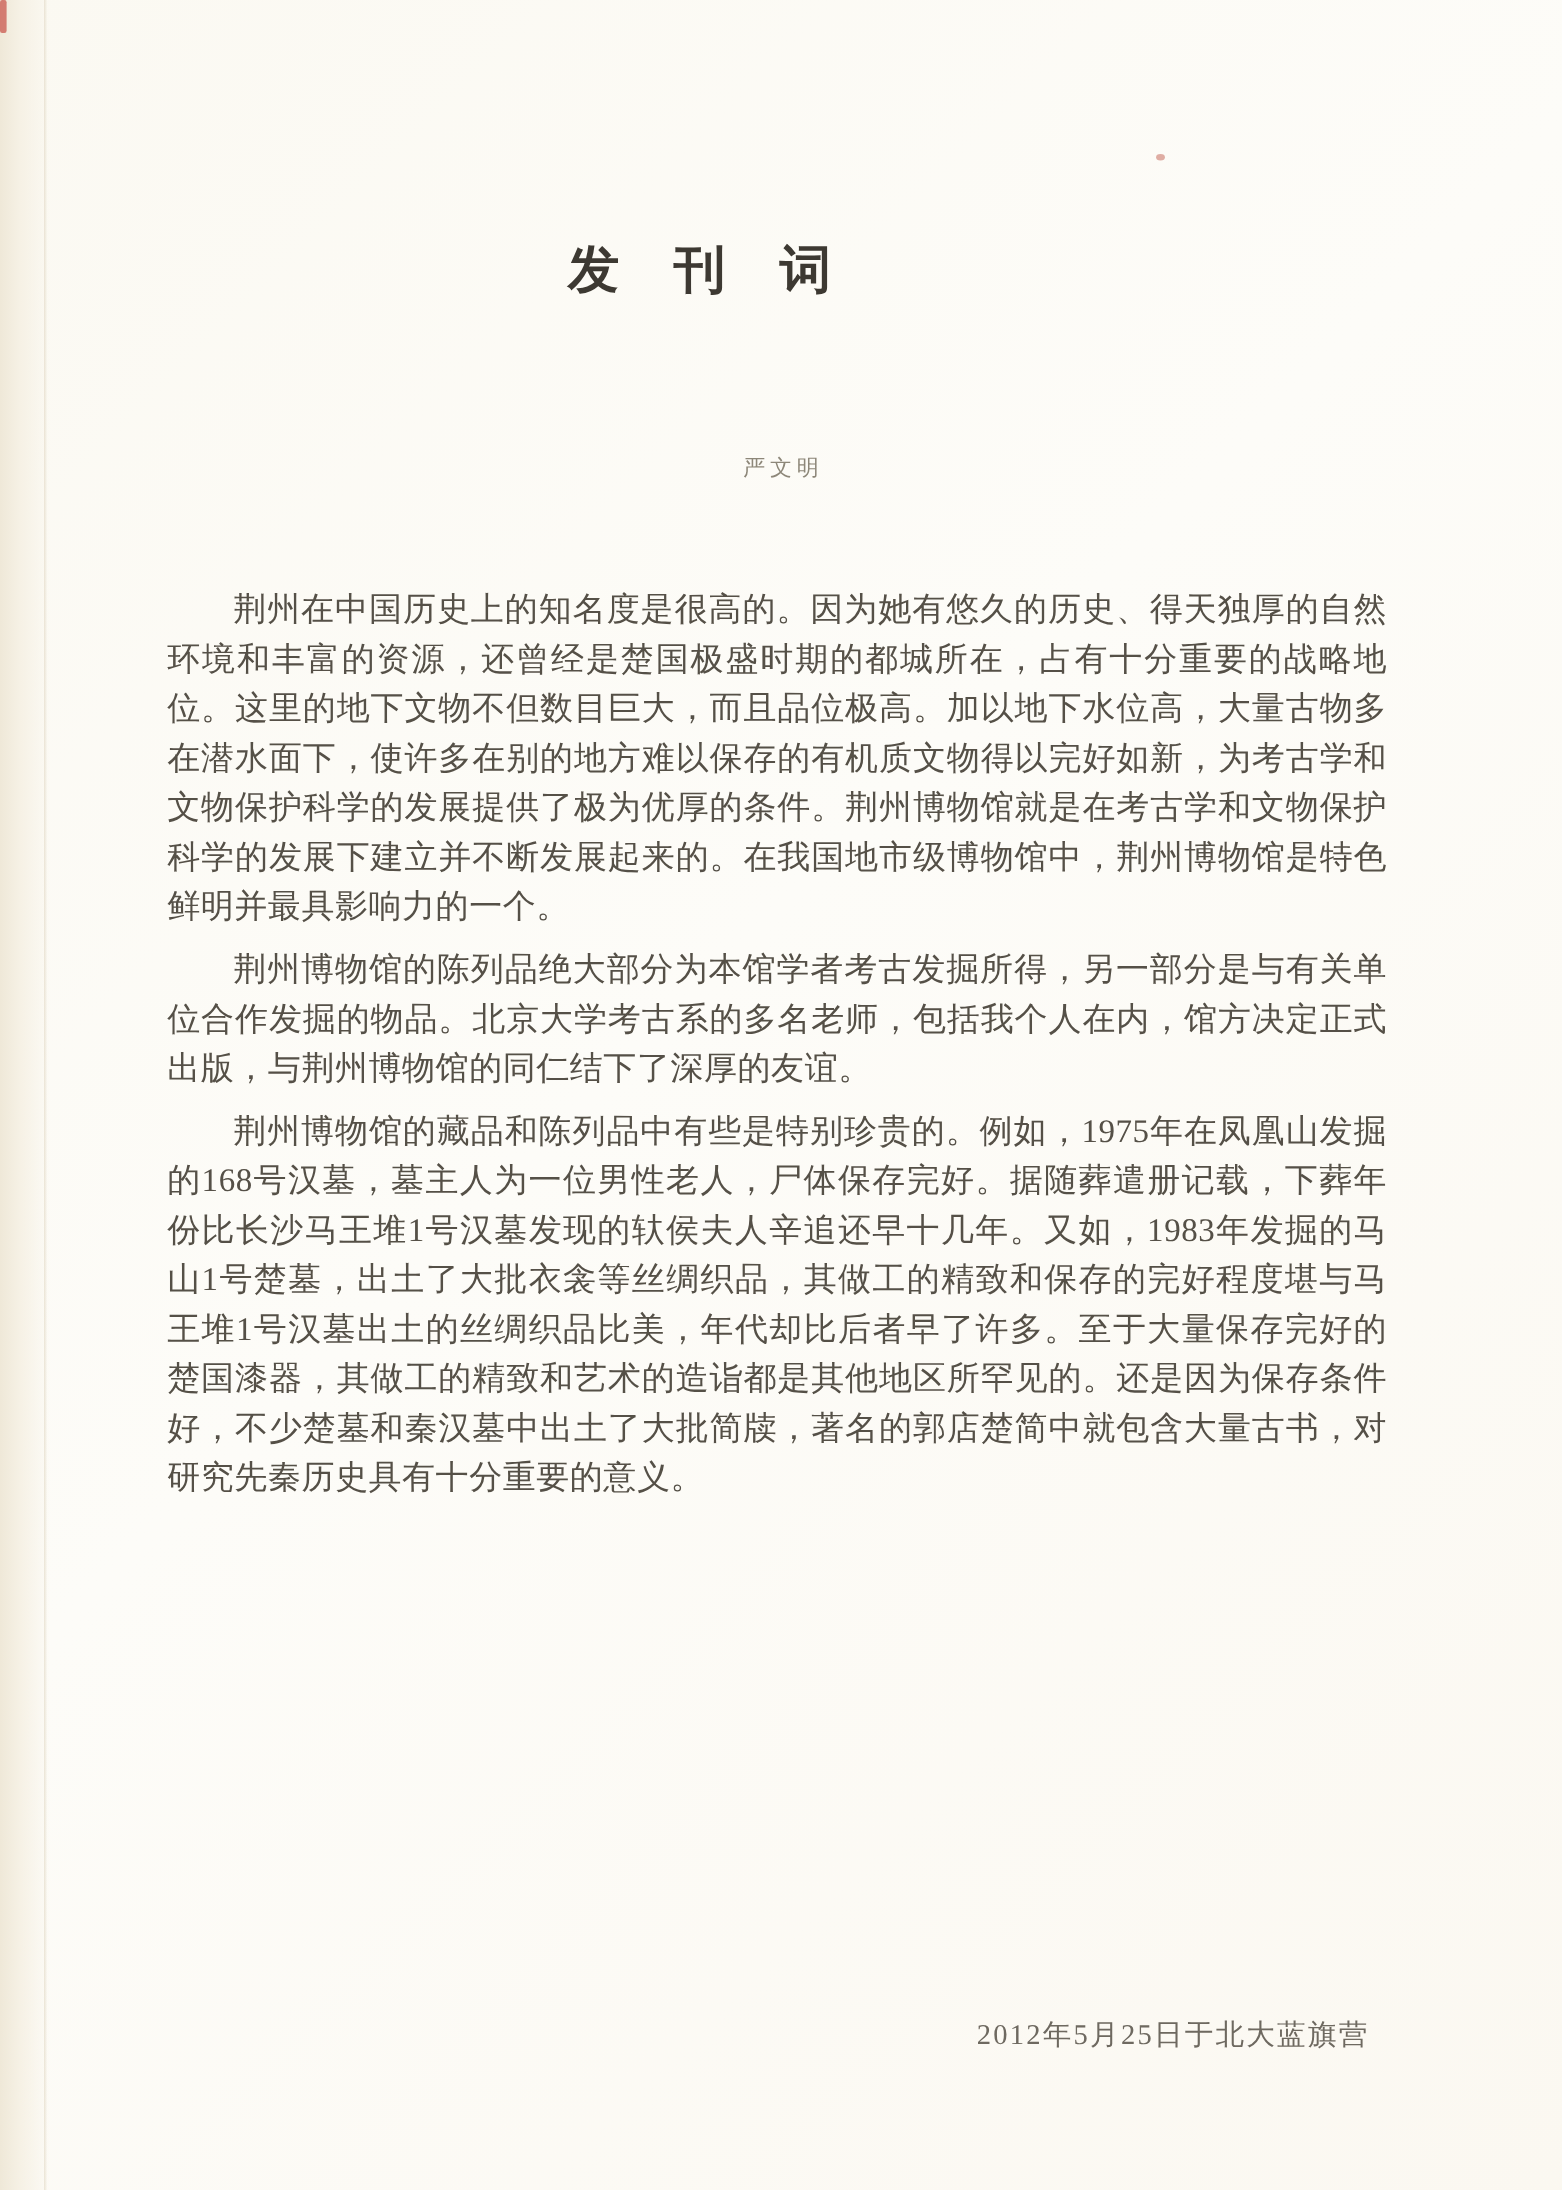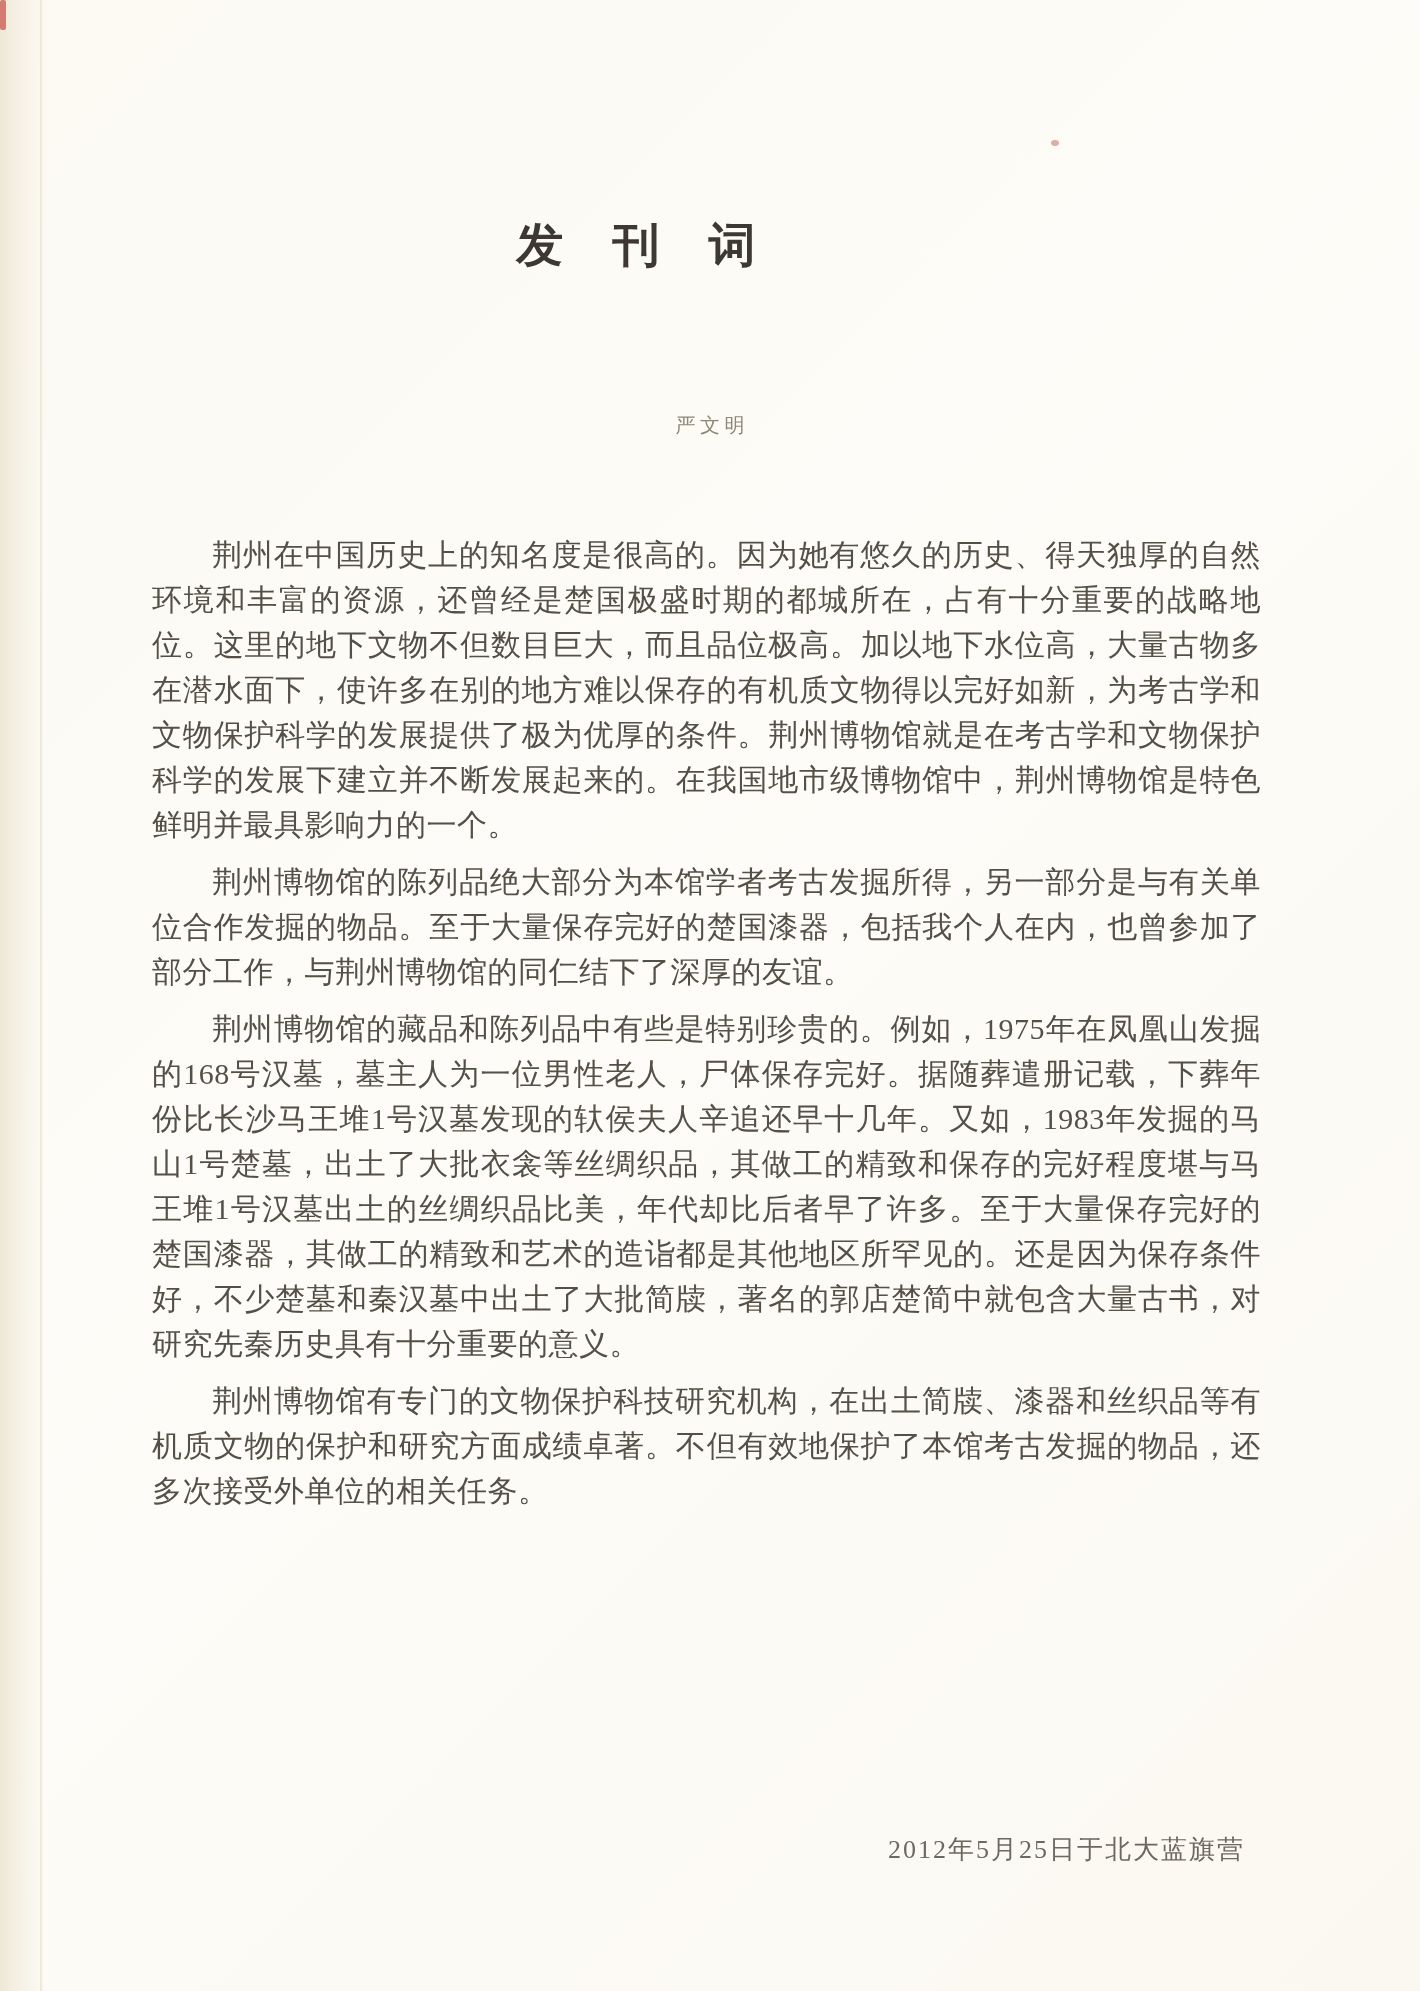--- a/index.html
+++ b/index.html
@@ -101,20 +101,19 @@
 
   <div class="artifact artifact-corner"></div>
   <div class="artifact artifact-speck"></div>
 
   <h1 class="title">发刊词</h1>
 
   <div class="author">严文明</div>
 
   <div class="body-text">
     <p>荆州在中国历史上的知名度是很高的。因为她有悠久的历史、得天独厚的自然环境和丰富的资源，还曾经是楚国极盛时期的都城所在，占有十分重要的战略地位。这里的地下文物不但数目巨大，而且品位极高。加以地下水位高，大量古物多在潜水面下，使许多在别的地方难以保存的有机质文物得以完好如新，为考古学和文物保护科学的发展提供了极为优厚的条件。荆州博物馆就是在考古学和文物保护科学的发展下建立并不断发展起来的。在我国地市级博物馆中，荆州博物馆是特色鲜明并最具影响力的一个。</p>
-    <p>荆州博物馆的陈列品绝大部分为本馆学者考古发掘所得，另一部分是与有关单位合作发掘的物品。至于大量保存完好的楚国漆器，包括我个人在内，也曾参加了部分工作，与荆州博物馆的同仁结下了深厚的友谊。</p>
+    <p>荆州博物馆的陈列品绝大部分为本馆学者考古发掘所得，另一部分是与有关单位合作发掘的物品。北京大学考古系的多名老师，包括我个人在内，馆方决定正式出版，与荆州博物馆的同仁结下了深厚的友谊。</p>
     <p>荆州博物馆的藏品和陈列品中有些是特别珍贵的。例如，1975年在凤凰山发掘的168号汉墓，墓主人为一位男性老人，尸体保存完好。据随葬遣册记载，下葬年份比长沙马王堆1号汉墓发现的轪侯夫人辛追还早十几年。又如，1983年发掘的马山1号楚墓，出土了大批衣衾等丝绸织品，其做工的精致和保存的完好程度堪与马王堆1号汉墓出土的丝绸织品比美，年代却比后者早了许多。至于大量保存完好的楚国漆器，其做工的精致和艺术的造诣都是其他地区所罕见的。还是因为保存条件好，不少楚墓和秦汉墓中出土了大批简牍，著名的郭店楚简中就包含大量古书，对研究先秦历史具有十分重要的意义。</p>
-    <p>荆州博物馆有专门的文物保护科技研究机构，在出土简牍、漆器和丝织品等有机质文物的保护和研究方面成绩卓著。不但有效地保护了本馆考古发掘的物品，还多次接受外单位的相关任务。</p>
   </div>
 
   <div class="dateline">2012年5月25日于北大蓝旗营</div>
 
 </div>
 
 </body></html>

